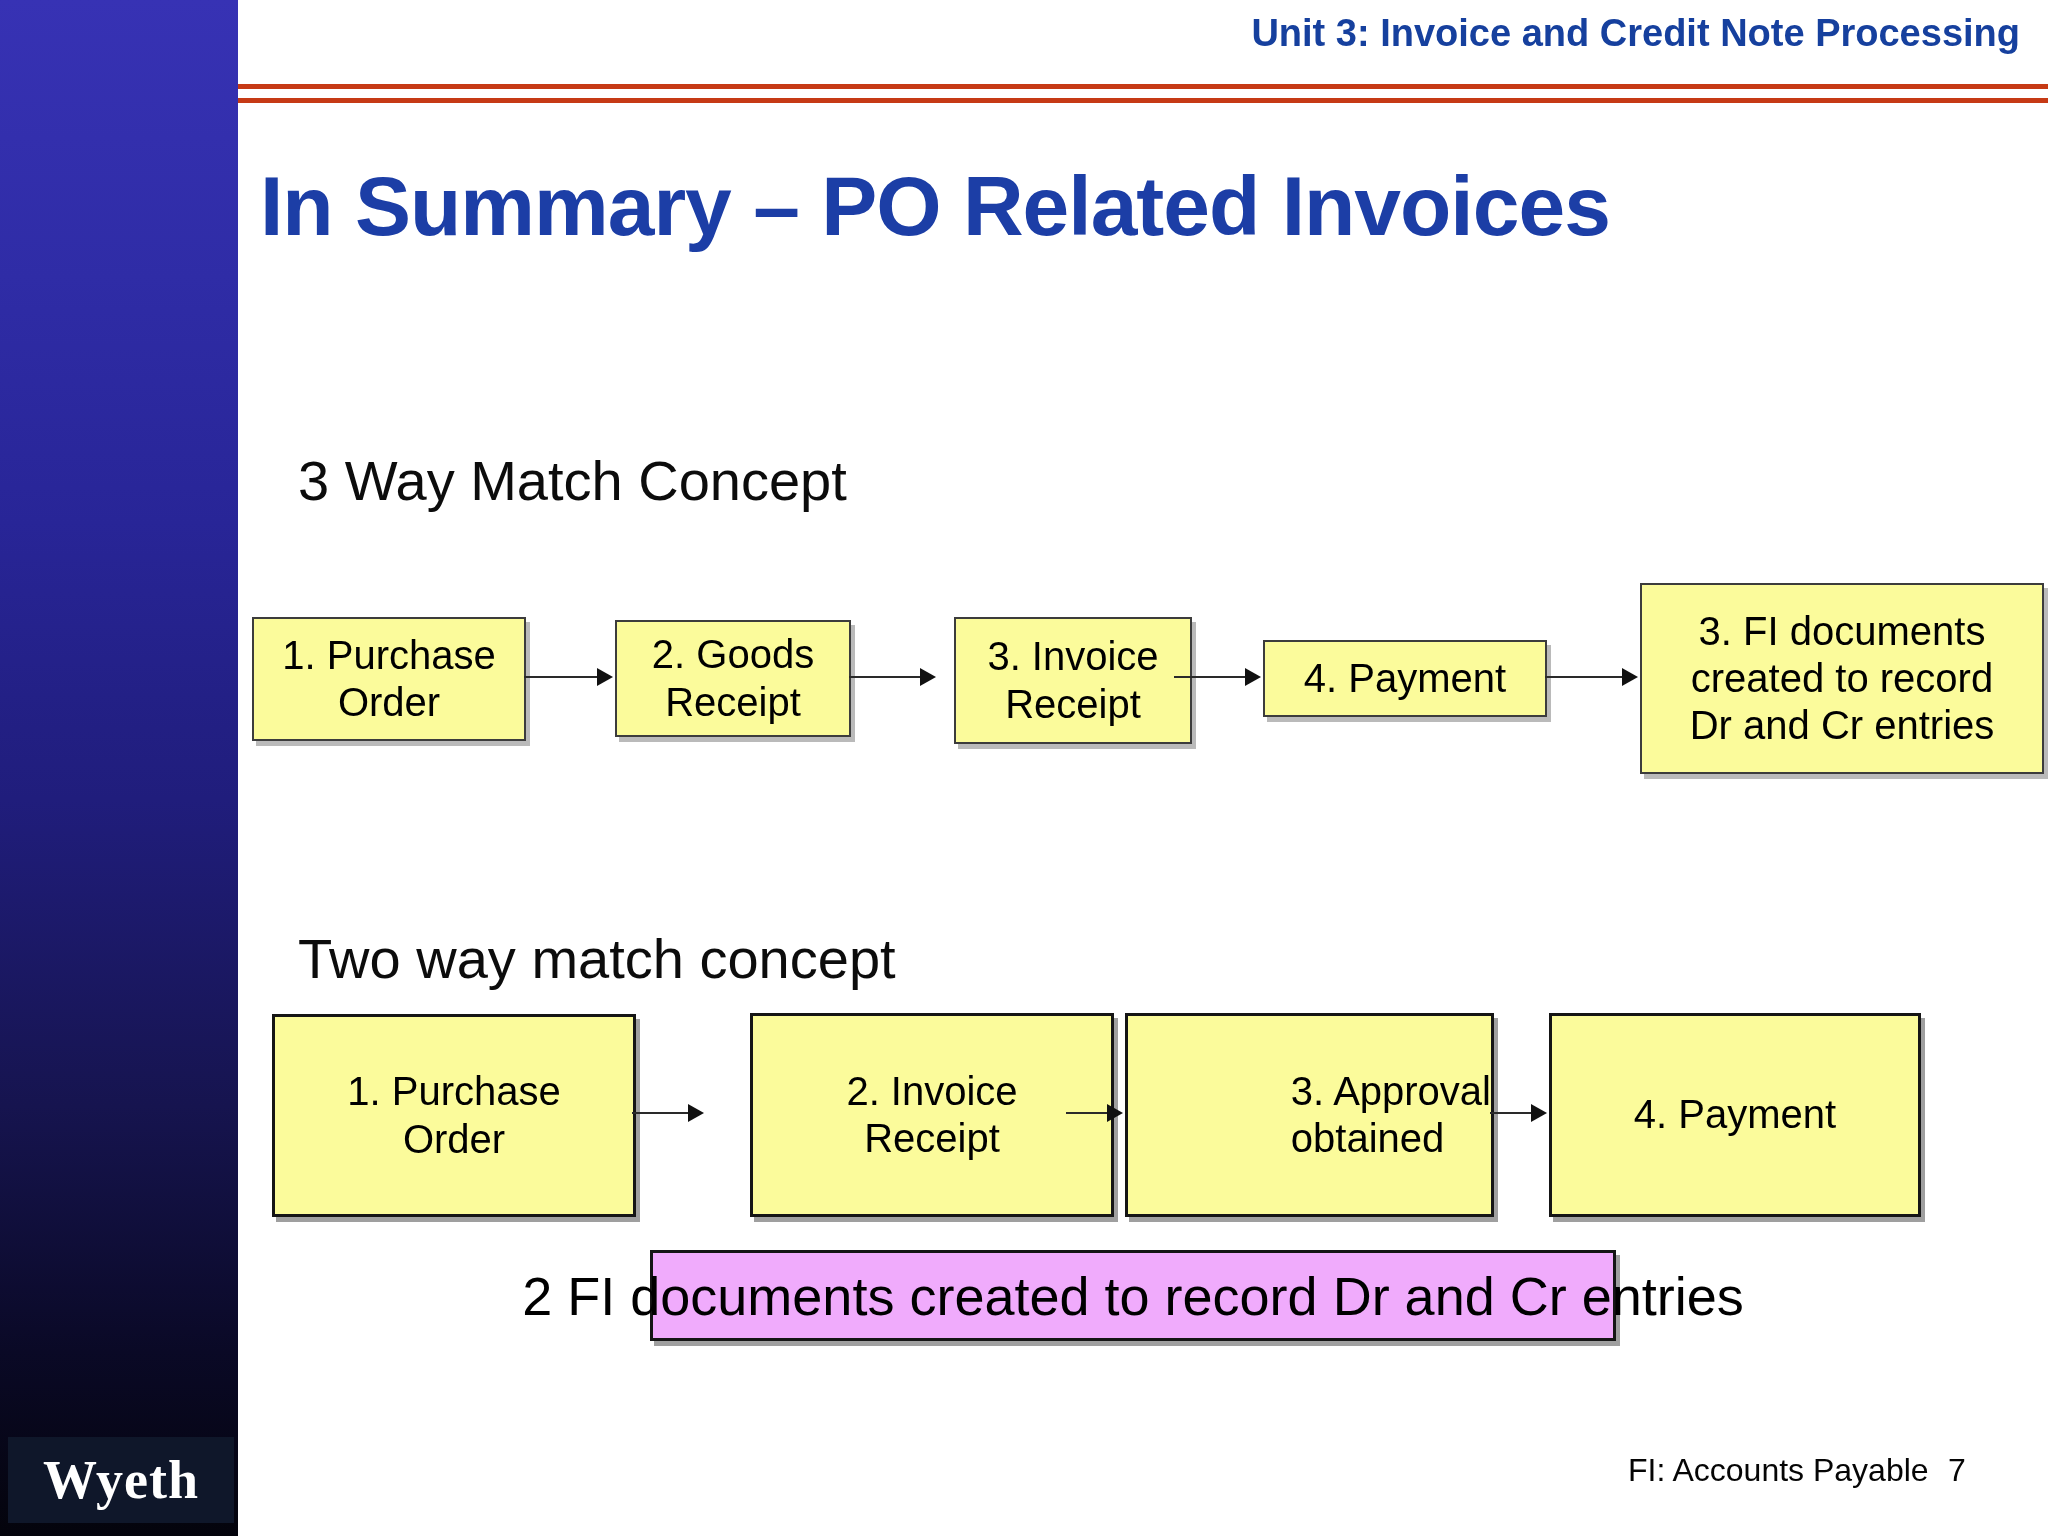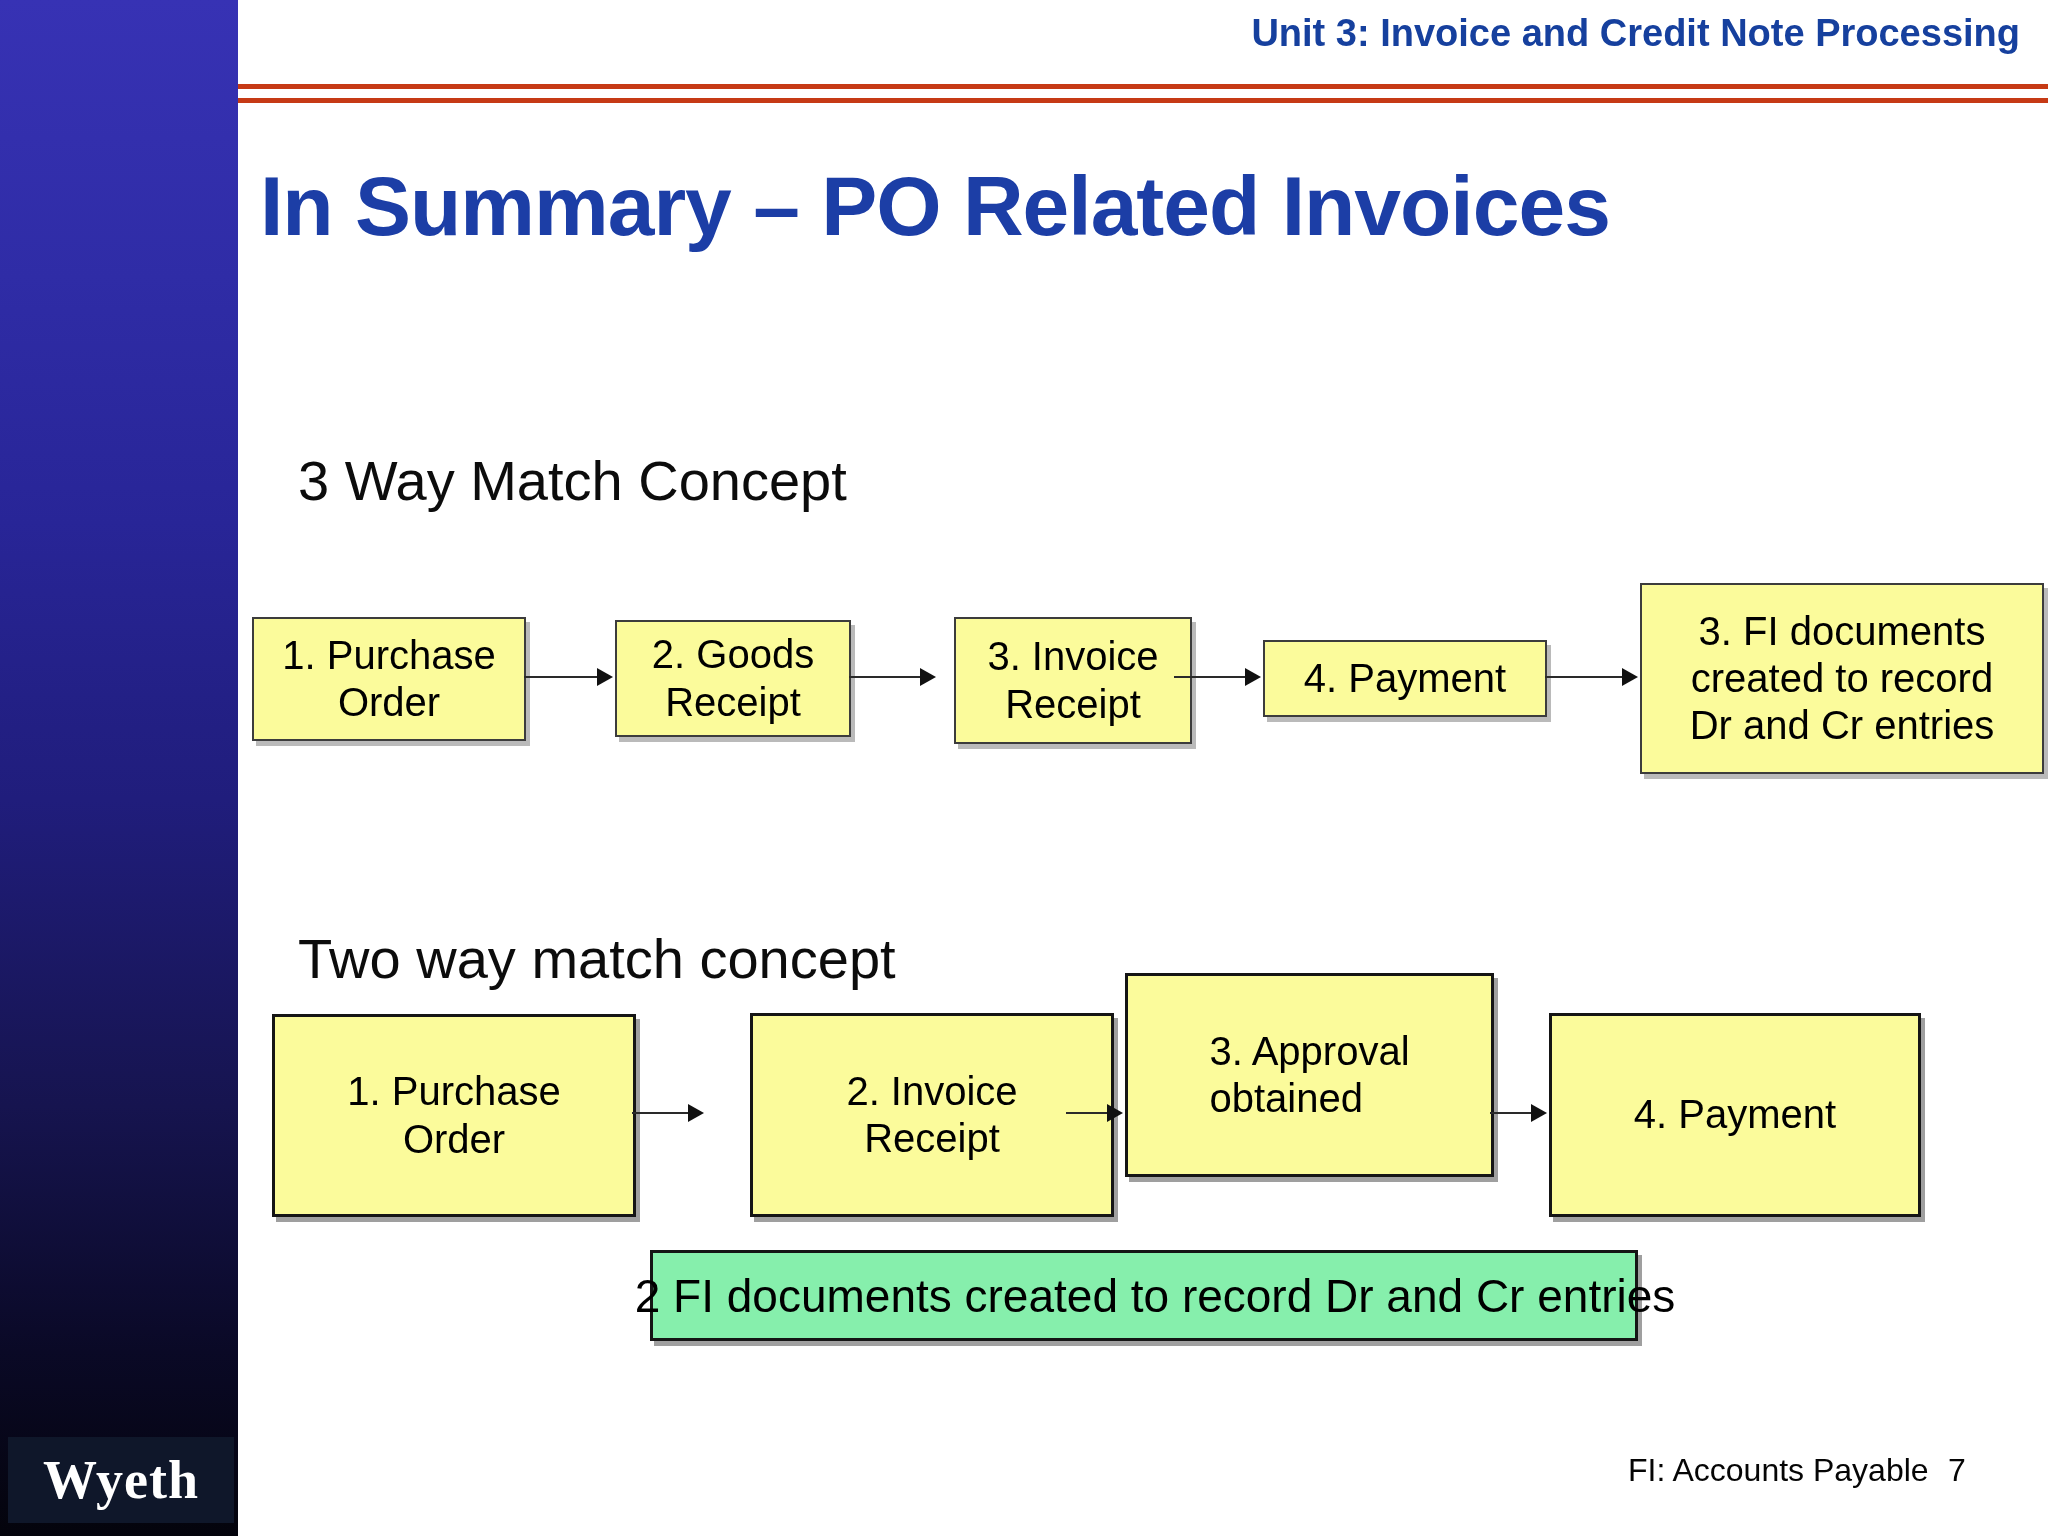--- a/index.html
+++ b/index.html
@@ -62,30 +62,30 @@
   .row2 { border:3px solid #151515; box-shadow:4px 5px 0 rgba(80,80,80,0.55); }
 
   .b1 { left:252px;  top:617px; width:270px; height:120px; }
   .b2 { left:615px;  top:620px; width:232px; height:113px; }
   .b3 { left:938px;  top:617px; width:234px; height:123px;margin-left:16px; }
   .b4 { left:1263px; top:640px; width:280px; height:73px;  }
   .b5 { left:1640px; top:583px; width:400px; height:187px; }
 
   .c1 { left:272px;  top:1014px; width:358px; height:197px; }
   .c2 { left:706px;  top:1013px; width:358px; height:198px;margin-left:44px; }
-  .c3 { left:1125px; top:973px; width:363px; height:198px; }
+  .c3 { left:1125px; top:1013px; width:363px; height:198px;justify-content:flex-end; }
   .c4 { left:1549px; top:1013px; width:366px; height:198px; }
   .c3 .lbl { text-align:left; }
 
   .note-bar {
     position:absolute; left:650px; top:1250px; width:960px; height:85px;
-    background:#86efac; border:3px solid #151515;
+    background:#f0abfc; border:3px solid #151515;
     box-shadow:4px 5px 0 rgba(80,80,80,0.55);
     display:flex; align-items:center; justify-content:center;
-    font-size:46px; color:#000; white-space:nowrap;padding-left:22px;
+    font-size:54px; color:#000; white-space:nowrap;
   }
 
   
   .arrow { position:absolute; height:20px; }
   .arrow::before {
     content:""; position:absolute; left:0; right:13px; top:9px; height:2px; background:#2a2a2a;
   }
   .arrow::after {
     content:""; position:absolute; right:0; top:1px;
     border-left:16px solid #111; border-top:9px solid transparent; border-bottom:9px solid transparent;

